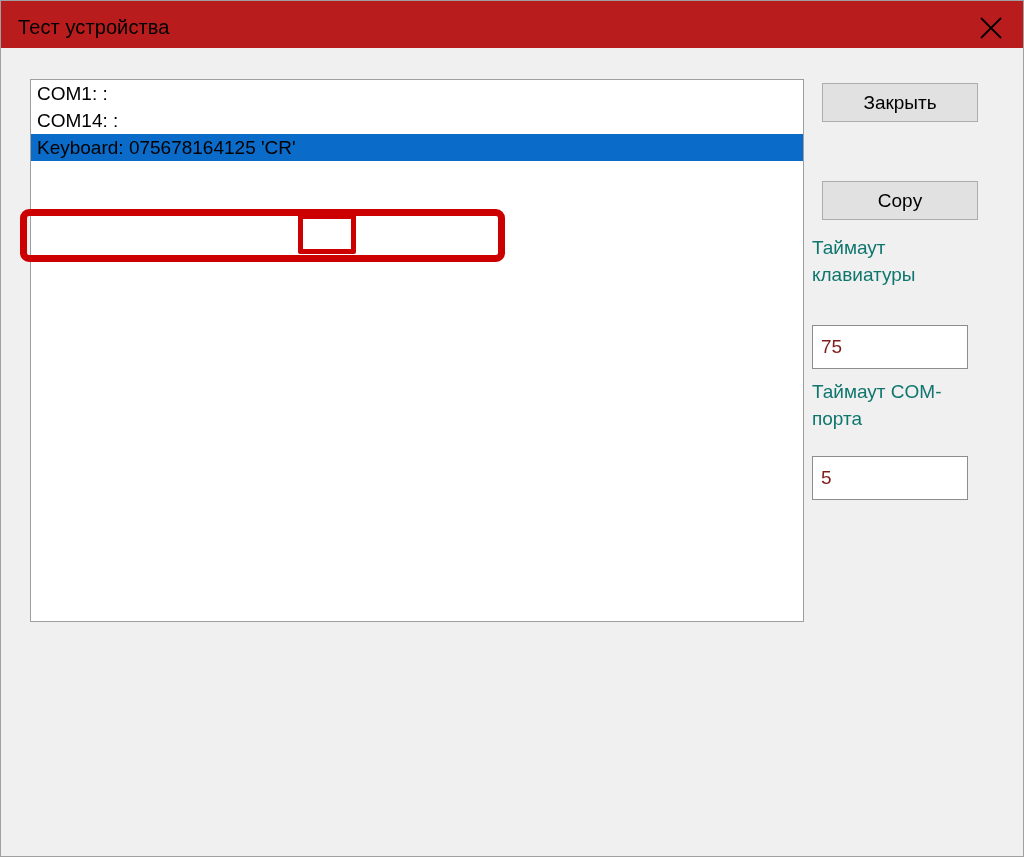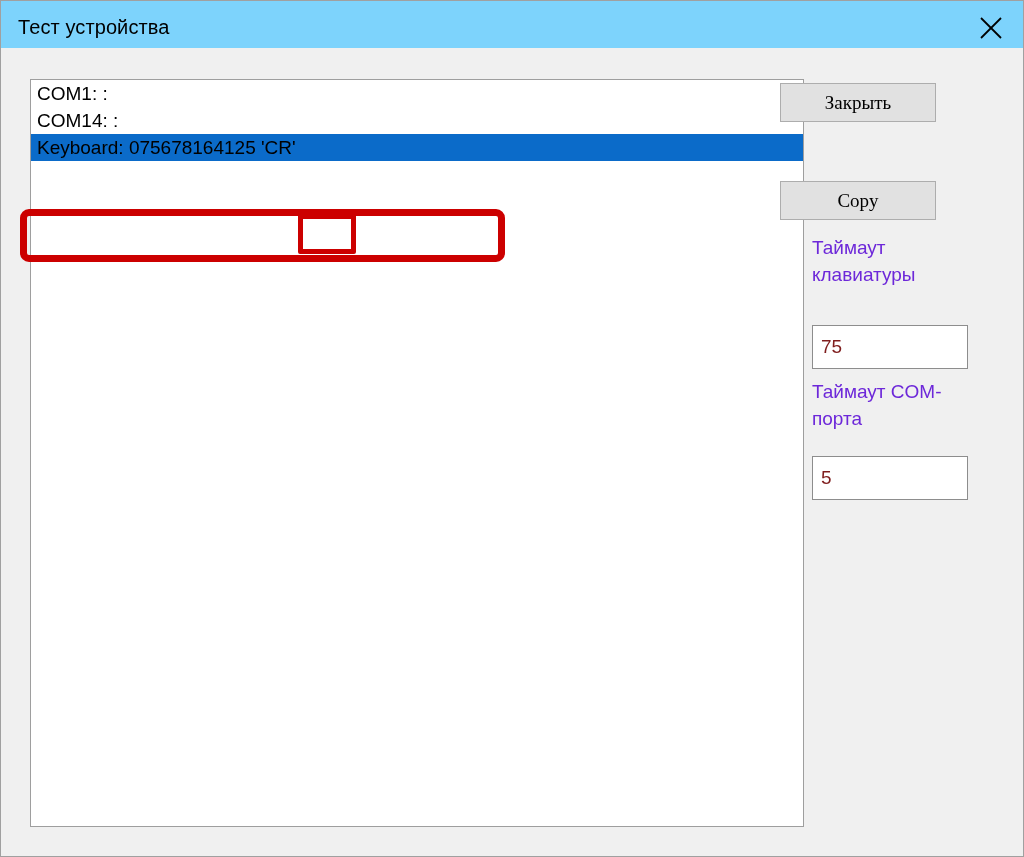--- a/index.html
+++ b/index.html
@@ -25,21 +25,21 @@
     border: 1px solid #a0a0a0;
     background: #f0f0f0;
   }
 
   .titlebar {
     position: absolute;
     left: 0;
     top: 0;
     right: 0;
     height: 47px;
-    background: #7dd3fc;
+    background: #b91c1c;
     box-sizing: border-box;
     padding-left: 17px;
   }
   .title-text {
     position: absolute;
     left: 17px;
     top: 15px;
     font-size: 20px;
     color: #000000;
     white-space: nowrap;
@@ -71,21 +71,21 @@
     bottom: 1px;
     background: #f0f0f0;
   }
 
   
   .listbox {
     position: absolute;
     left: 28px;
     top: 23px;
     width: 774px;
-    height: 748px;
+    height: 543px;
     box-sizing: border-box;
     background: #ffffff;
     border: 1px solid #9e9e9e;
     overflow: hidden;
   }
   .list-row {
     height: 27px;
     line-height: 27px;
     font-size: 19px;
     color: #000000;
@@ -94,44 +94,44 @@
     box-sizing: border-box;
   }
   .list-row.selected {
     background: #0b6bc9;
     color: #000000;
   }
 
   
   .btn {
     position: absolute;
-    left: 778px;
+    left: 820px;
     width: 156px;
     height: 39px;
     box-sizing: border-box;
     background: #e1e1e1;
     border: 1px solid #adadad;
     color: #000000;
     font-size: 19px;
-    font-family: Liberation Serif, serif;
+    font-family: Liberation Sans, sans-serif;
     display: flex;
     align-items: center;
     justify-content: center;
     padding: 0;
   }
   #btn-close   { top: 27px; }
   #btn-clear   { top: 76px; }
   #btn-copy    { top: 125px; }
 
   .field-label {
     position: absolute;
     left: 810px;
     width: 165px;
     font-size: 19px;
-    color: #6d28d9;
+    color: #0f766e;
     line-height: 27px;
   }
   #label-kb  { top: 178px; }
   #label-com { top: 322px; }
 
   .field {
     position: absolute;
     left: 810px;
     width: 156px;
     height: 44px;

